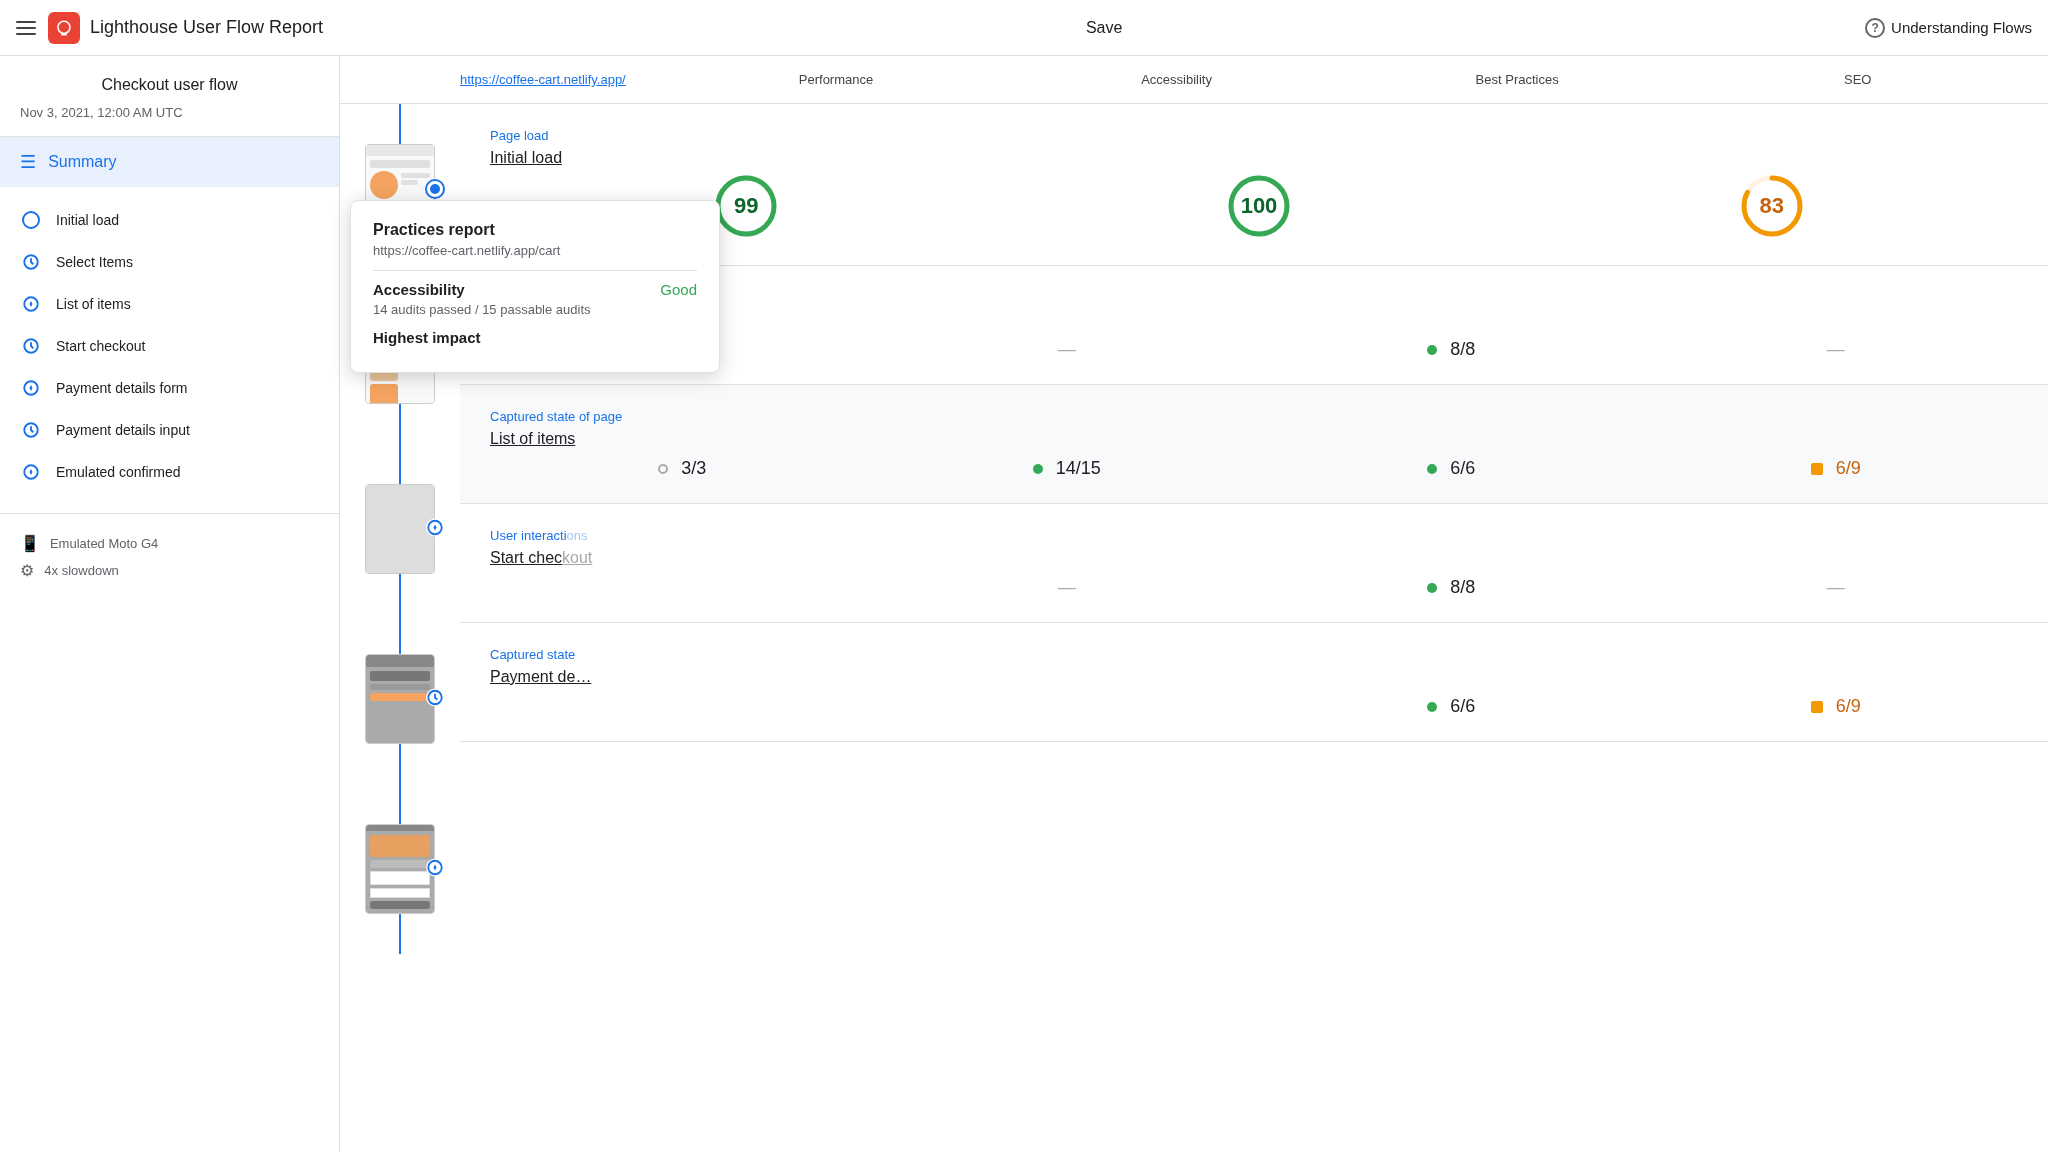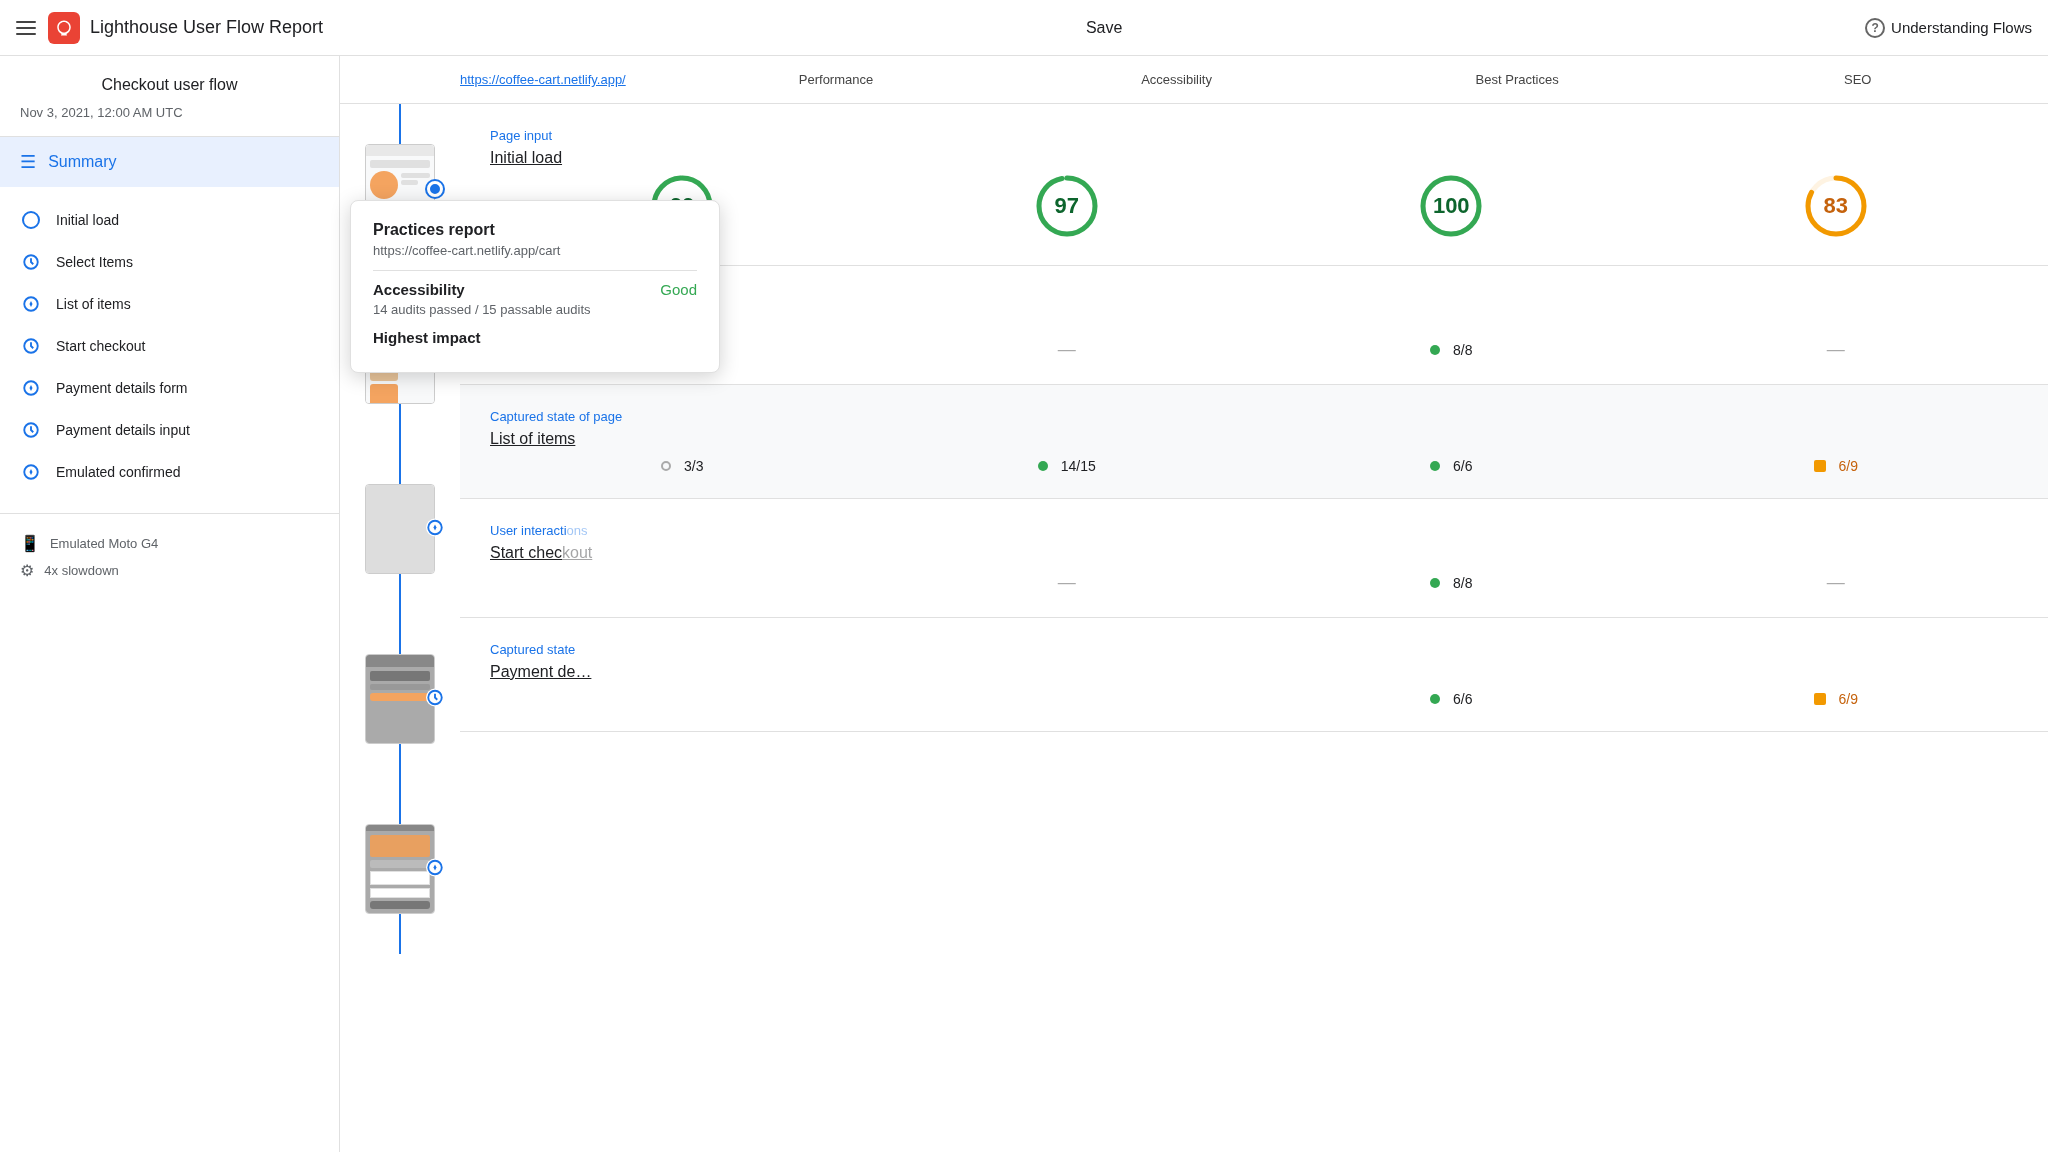--- a/index.html
+++ b/index.html
@@ -107,21 +107,21 @@
     .score-num {
       position: absolute; top: 50%; left: 50%; transform: translate(-50%, -50%);
       font-size: 22px; font-weight: 600;
     }
     .green-num { color: #0d652d; }
     .orange-num { color: #c5620c; }
 
     
     .badge {
       display: flex; align-items: center; gap: 13px;
-      font-size: 14px; color: #202124; font-weight: 500;
+      font-size: 18px; color: #202124; font-weight: 500;
     }
     .dot-green { width: 10px; height: 10px; border-radius: 50%; background: #34a853; flex-shrink: 0; }
     .dot-gray { width: 10px; height: 10px; border-radius: 50%; border: 2px solid #aaa; border-radius: 50%; flex-shrink: 0; background: transparent; }
     .dash-text { font-size: 18px; color: #aaa; font-weight: 400; }
 
     
     .tooltip-popup {
       position: absolute; left: 350px; top: 200px; z-index: 200;
       background: #fff; border: 1px solid #e0e0e0; border-radius: 8px;
       box-shadow: 0 4px 20px rgba(0,0,0,0.18); padding: 20px 22px; width: 370px;
@@ -401,43 +401,34 @@
               </div>
             </div>
           </div>
 
         </div>
       </div>
 
       <div class="data-rows">
 
         <div class="data-section">
-          <div class="section-type">Page input</div>
+          <div class="section-type">Page load</div>
           <div class="section-name">Initial load</div>
           <div class="scores-row">
 
             <div class="score-cell">
               <div class="score-circle-wrap">
                 <svg width="70" height="70" viewBox="0 0 70 70">
                   <circle cx="35" cy="35" r="28" fill="none" stroke="#e6f4ea" stroke-width="5"></circle>
                   <circle cx="35" cy="35" r="28" fill="none" stroke="#34a853" stroke-width="5" stroke-dasharray="175.93" stroke-dashoffset="1.76" stroke-linecap="round" transform="rotate(-90 35 35)"></circle>
                 </svg>
                 <span class="score-num green-num">99</span>
               </div>
             </div>
 
-            <div class="score-cell">
-              <div class="score-circle-wrap">
-                <svg width="70" height="70" viewBox="0 0 70 70">
-                  <circle cx="35" cy="35" r="28" fill="none" stroke="#e6f4ea" stroke-width="5"></circle>
-                  <circle cx="35" cy="35" r="28" fill="none" stroke="#34a853" stroke-width="5" stroke-dasharray="175.93" stroke-dashoffset="5.28" stroke-linecap="round" transform="rotate(-90 35 35)"></circle>
-                </svg>
-                <span class="score-num green-num">97</span>
-              </div>
-            </div>
 
             <div class="score-cell">
               <div class="score-circle-wrap">
                 <svg width="70" height="70" viewBox="0 0 70 70">
                   <circle cx="35" cy="35" r="28" fill="none" stroke="#e6f4ea" stroke-width="5"></circle>
                   <circle cx="35" cy="35" r="28" fill="none" stroke="#34a853" stroke-width="5" stroke-dasharray="175.93" stroke-dashoffset="0" stroke-linecap="round" transform="rotate(-90 35 35)"></circle>
                 </svg>
                 <span class="score-num green-num">100</span>
               </div>
             </div>

